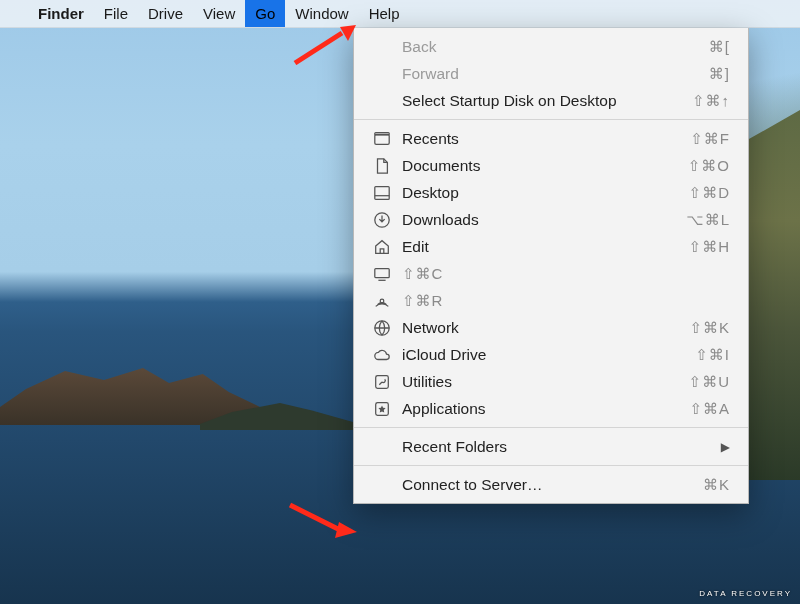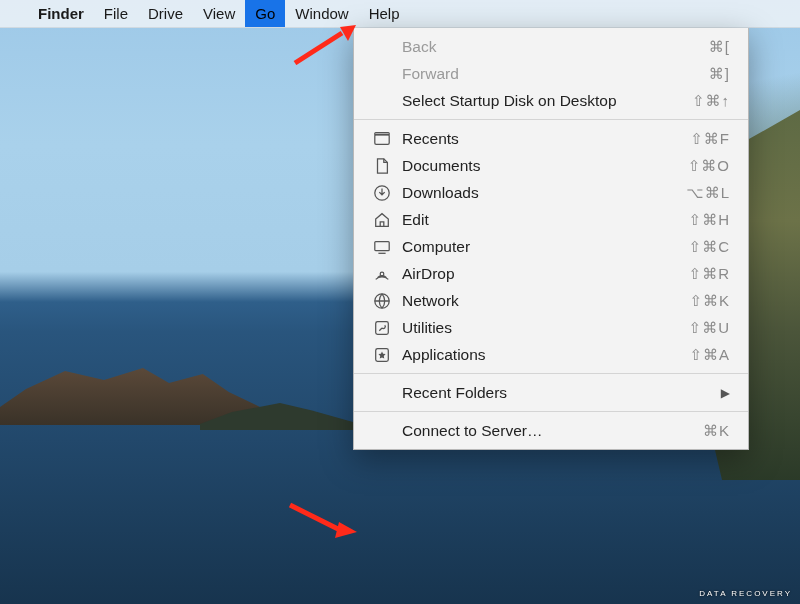--- a/index.html
+++ b/index.html
@@ -126,20 +126,30 @@
           <path d="M5 2h7l4 4v12H5z"></path>
           <path d="M12 2v4h4"></path>
         </svg>
       </span>
     <span class="label">Documents</span>
     <span class="shortcut">⇧⌘O</span>
   </div>
   <div class="dd-item">
     <span class="icon">
         <svg viewBox="0 0 20 20">
+          <rect x="2" y="3" width="16" height="14" rx="1"></rect>
+          <line x1="2" y1="13" x2="18" y2="13"></line>
+        </svg>
+      </span>
+    <span class="label">Desktop</span>
+    <span class="shortcut">⇧⌘D</span>
+  </div>
+  <div class="dd-item">
+    <span class="icon">
+        <svg viewBox="0 0 20 20">
           <circle cx="10" cy="10" r="8"></circle>
           <path d="M10 5v7M7 9l3 3 3-3"></path>
         </svg>
       </span>
     <span class="label">Downloads</span>
     <span class="shortcut">⌥⌘L</span>
   </div>
   <div class="dd-item">
     <span class="icon">
         <svg viewBox="0 0 20 20">
@@ -150,42 +160,49 @@
     <span class="label">Edit</span>
     <span class="shortcut">⇧⌘H</span>
   </div>
   <div class="dd-item">
     <span class="icon">
         <svg viewBox="0 0 20 20">
           <rect x="2" y="4" width="16" height="10" rx="1"></rect>
           <line x1="6" y1="17" x2="14" y2="17"></line>
         </svg>
       </span>
-    <span class="label">Computer</span>
     <span class="shortcut">⇧⌘C</span>
   </div>
   <div class="dd-item">
     <span class="icon">
         <svg viewBox="0 0 20 20">
           <circle cx="10" cy="10" r="2"></circle>
           <path d="M5 14a7 7 0 0110 0M3 16a10 10 0 0114 0" fill="none"></path>
         </svg>
       </span>
-    <span class="label">AirDrop</span>
     <span class="shortcut">⇧⌘R</span>
   </div>
   <div class="dd-item">
     <span class="icon">
         <svg viewBox="0 0 20 20">
           <circle cx="10" cy="10" r="8"></circle>
           <path d="M2 10h16M10 2a12 12 0 010 16M10 2a12 12 0 000 16"></path>
         </svg>
       </span>
     <span class="label">Network</span>
     <span class="shortcut">⇧⌘K</span>
+  </div>
+  <div class="dd-item">
+    <span class="icon">
+        <svg viewBox="0 0 20 20">
+          <path d="M6 15a4 4 0 010-8 5 5 0 019 2 3 3 0 010 6z"></path>
+        </svg>
+      </span>
+    <span class="label">iCloud Drive</span>
+    <span class="shortcut">⇧⌘I</span>
   </div>
   <div class="dd-item">
     <span class="icon">
         <svg viewBox="0 0 20 20">
           <rect x="3" y="3" width="14" height="14" rx="2"></rect>
           <path d="M7 13l3-3m3-3a2 2 0 11-3 3"></path>
         </svg>
       </span>
     <span class="label">Utilities</span>
     <span class="shortcut">⇧⌘U</span>

